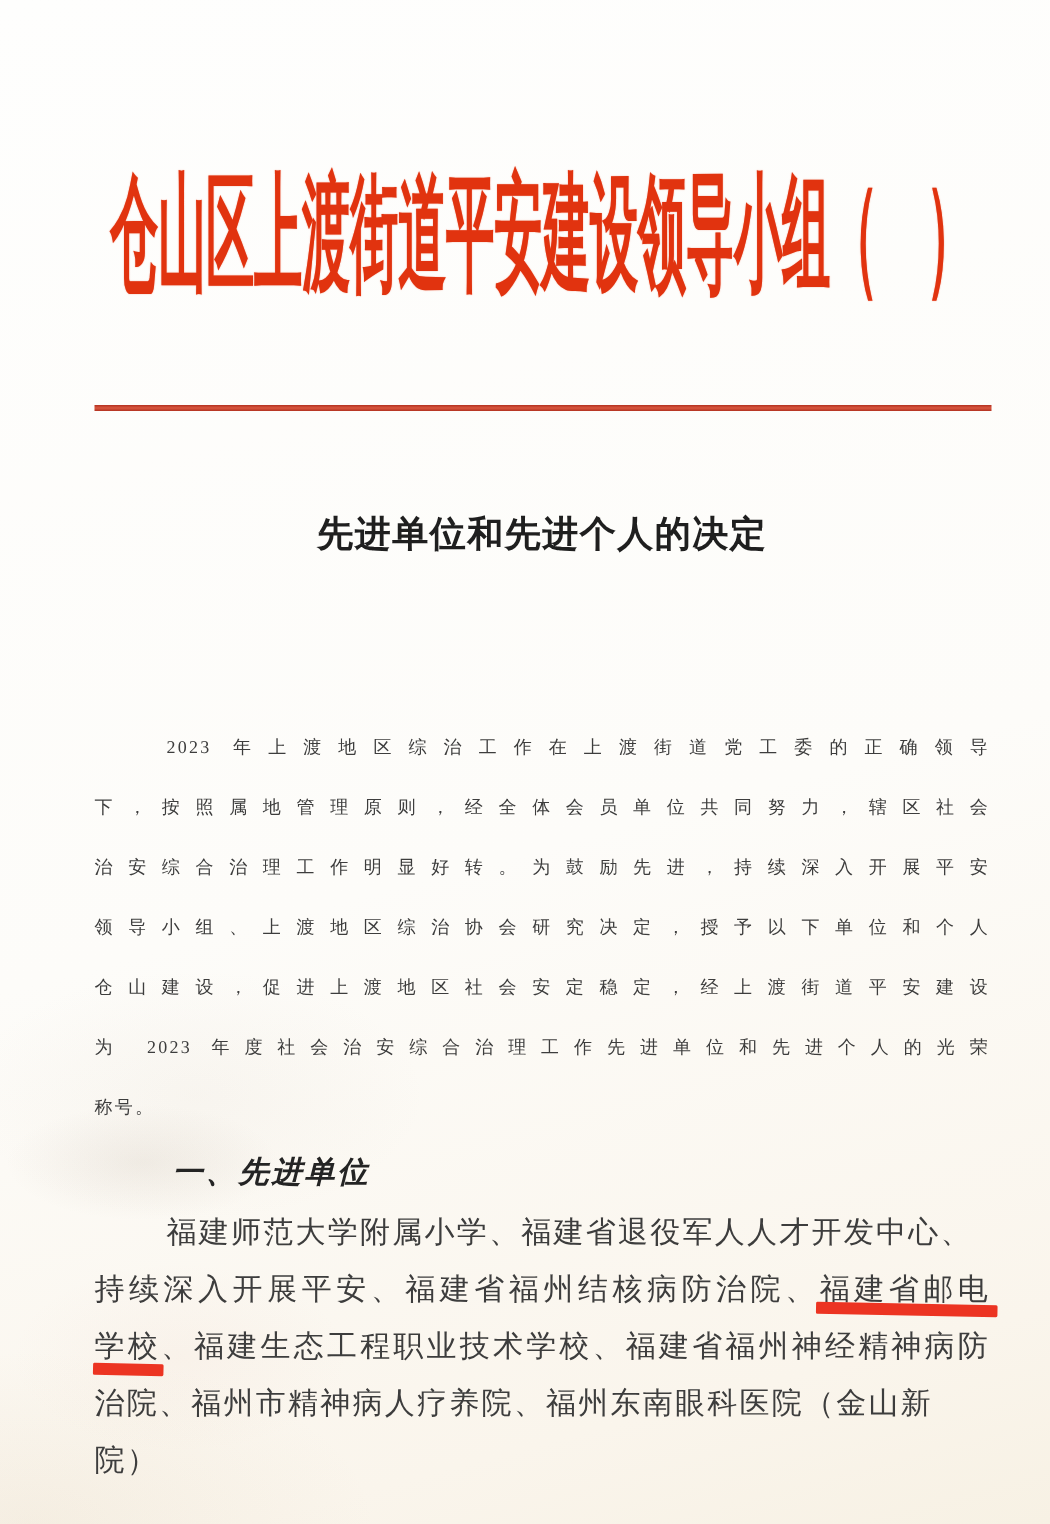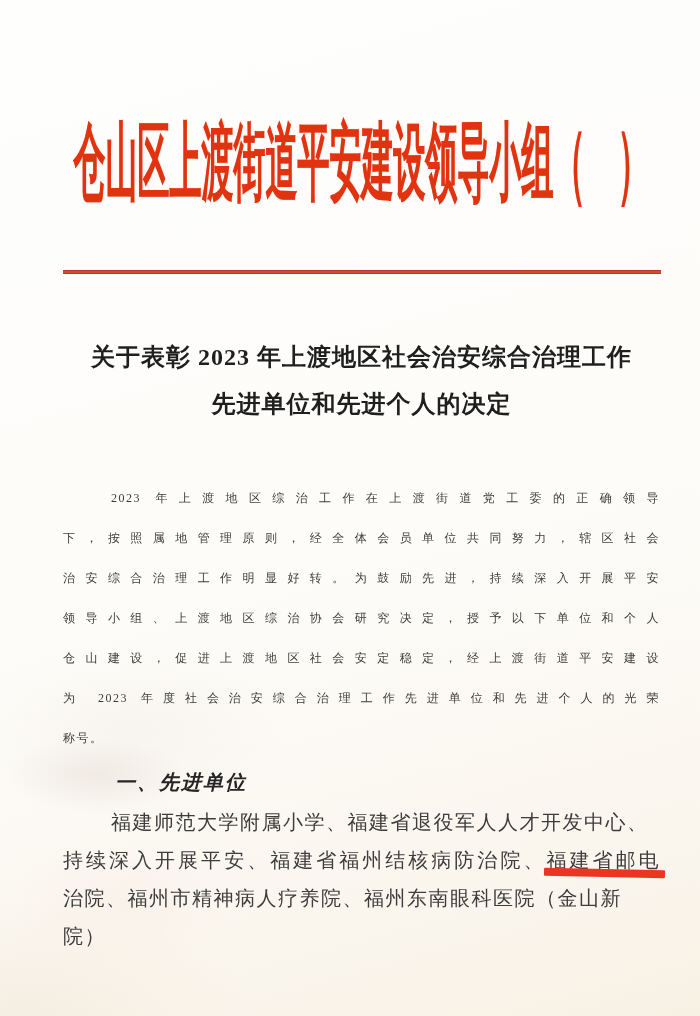--- a/index.html
+++ b/index.html
@@ -25,22 +25,22 @@
     content:"";position:absolute;inset:0;pointer-events:none;
     background:
       radial-gradient(130px 55px at 95px 775px, rgba(175,158,140,.14), transparent 70%),
       radial-gradient(220px 120px at 130px 730px, rgba(190,172,150,.07), transparent 70%),
       radial-gradient(160px 90px at 120px 905px, rgba(220,170,150,.07), transparent 70%),
       radial-gradient(320px 160px at 20px 1016px, rgba(205,180,140,.12), transparent 72%);
   }
 
   
   .letterhead{
-    position:absolute;top:118px;left:63px;width:597px;height:92px;
-    display:flex;align-items:center;justify-content:center;
+    position:absolute;top:136px;left:63px;width:597px;height:92px;
+    display:flex;align-items:flex-start;justify-content:center;
   }
   .letterhead-text{
     display:inline-block;white-space:nowrap;
     font-size:32px;font-weight:bold;color:var(--red-letterhead);
     transform:scaleY(2.65);transform-origin:center;
     letter-spacing:0;
     text-shadow:0 0 .5px rgba(225,51,15,.6);
   }
 
   
@@ -98,35 +98,35 @@
 
 <div class="page">
 
   <div class="letterhead">
     <span class="letterhead-text">仓山区上渡街道平安建设领导小组（　）</span>
   </div>
 
   <div class="divider"></div>
 
   <div class="doc-title">
-    <div>关于表彰 2023 年上渡地区社会治安综合治理工作</div>
     <div>先进单位和先进个人的决定</div>
   </div>
 
   <div class="body-text">
     <div class="line just indent">2023 年上渡地区综治工作在上渡街道党工委的正确领导</div>
     <div class="line just">下，按照属地管理原则，经全体会员单位共同努力，辖区社会</div>
     <div class="line just">治安综合治理工作明显好转。为鼓励先进，持续深入开展平安</div>
     <div class="line just">领导小组、上渡地区综治协会研究决定，授予以下单位和个人</div>
     <div class="line just">仓山建设，促进上渡地区社会安定稳定，经上渡街道平安建设</div>
     <div class="line just">为 2023 年度社会治安综合治理工作先进单位和先进个人的光荣</div>
     <div class="line">称号。</div>
   </div>
 
   <div class="section-heading">一、先进单位</div>
 
   <div class="unit-list">
     <div class="line indent">福建师范大学附属小学、福建省退役军人人才开发中心、</div>
     <div class="line just"><span>持续深入开展平安、福建省福州结核病防治院、</span><span class="hl hl-1">福建省邮电</span></div>
+    <div class="line just"><span class="hl hl-2">学校</span><span>、福建生态工程职业技术学校、福建省福州神经精神病防</span></div>
     <div class="line">治院、福州市精神病人疗养院、福州东南眼科医院（金山新院）</div>
   </div>
 
 </div>
 
 </body></html>

